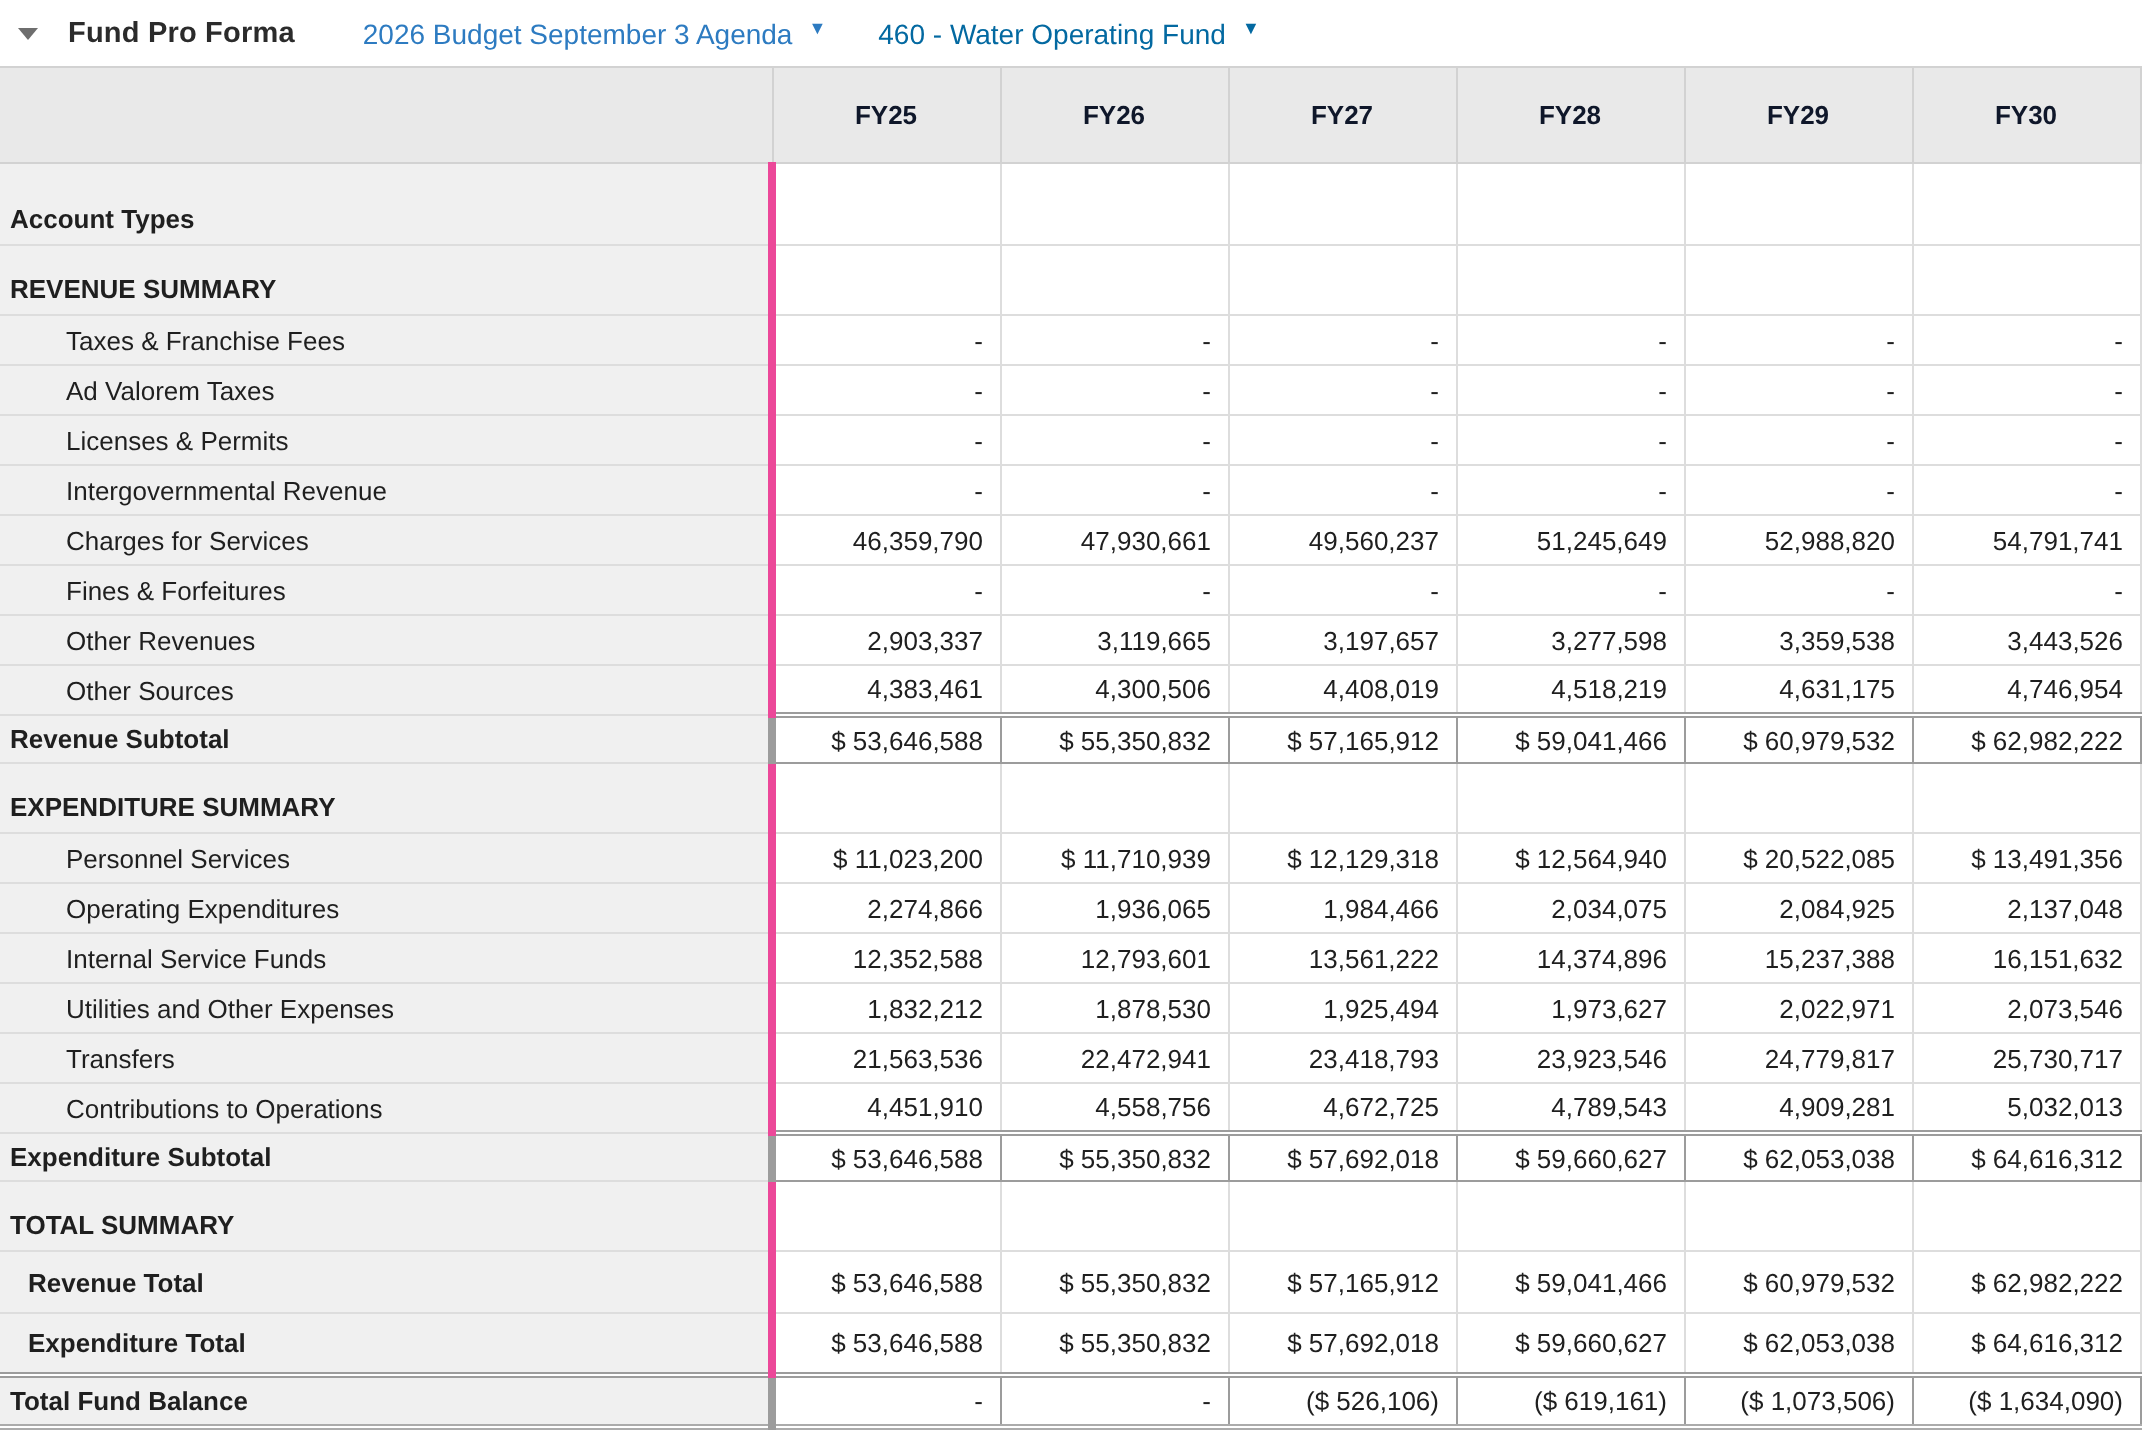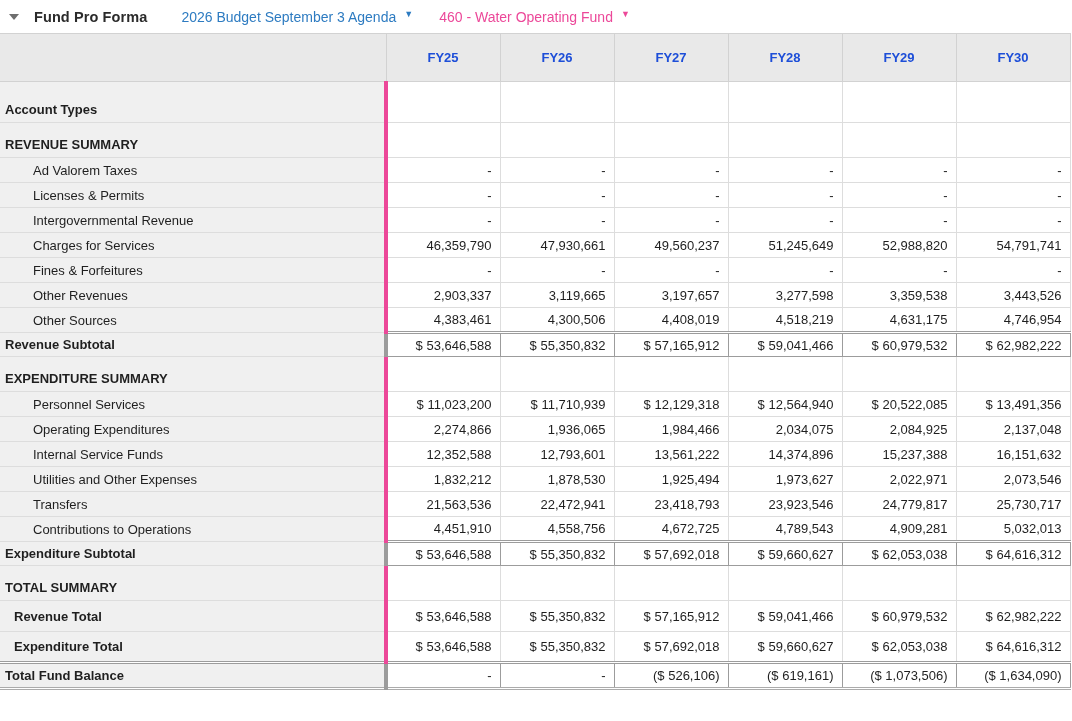--- a/index.html
+++ b/index.html
@@ -12,21 +12,21 @@
          border-top: 6px solid #6e6e6e; margin-right: 15px; cursor: pointer; flex: 0 0 auto; }
   .title { font-weight: bold; font-size: 14.5px; color: #2b2b2b; margin-right: 34px; letter-spacing: 0.1px; }
   .dd { font-size: 14px; margin-right: 26px; cursor: pointer; display: flex; color: #2d7bc1; }
   .dd .caret { font-size: 9px; margin-left: 8px; position: relative; top: 0px; }
 
   
   table { border-collapse: collapse; table-layout: fixed; width: 1070px; font-size: 13px; color: #1f1f1f; }
   col.c-label { width: 386px; }
   col.c-num { width: 114px; }
   th { background: #e9e9e9; border: 1px solid #d2d2d2; border-left: 1px solid #d8d8d8;
-       font-size: 13px; font-weight: bold; height: 23px; padding: 16px; color: #1d4ed8; text-align: center; }
+       font-size: 13px; font-weight: bold; height: 23px; padding: 16px; color: #0f172a; text-align: center; }
   th.label { border-left: none; }
   td { padding: 0 4px; border-right: 1px solid #ddd; border-bottom: 1px solid #ddd;
        overflow: hidden; white-space: nowrap; }
   td.label { background: #f0f0f0; border-left: none; border-right: 4px solid #ec4899; padding-left: 5px; }
   td.num { text-align: right; background: #fff; padding-right: 8px; }
 
   tr.row-section td { height: 35px; vertical-align: bottom; padding-bottom: 5px; }
   tbody tr:first-child td { height: 41px; }
   tr.row-section td.label { font-weight: bold; }
 
@@ -50,21 +50,21 @@
 
 <div class="app">
 
   <div class="toolbar">
     <span class="tri"></span>
     <span class="title">Fund Pro Forma</span>
     <span class="dd" style="color: rgb(45, 123, 193);">
       <span>2026 Budget September 3 Agenda</span>
       <span class="caret">▼</span>
     </span>
-    <span class="dd" style="color: #ec4899;">
+    <span class="dd" style="color: #0369a1;">
       <span>460 - Water Operating Fund</span>
       <span class="caret">▼</span>
     </span>
   </div>
 
   <table>
     <colgroup id="cols">
         <col class="c-label">
         <col class="c-num">
         <col class="c-num">
@@ -97,20 +97,29 @@
         <tr class="row-section">
           <td class="label">REVENUE SUMMARY</td>
           <td class="num"></td>
           <td class="num"></td>
           <td class="num"></td>
           <td class="num"></td>
           <td class="num"></td>
           <td class="num"></td>
         </tr>
         <tr class="row-detail">
+          <td class="label">Taxes &amp; Franchise Fees</td>
+          <td class="num">-</td>
+          <td class="num">-</td>
+          <td class="num">-</td>
+          <td class="num">-</td>
+          <td class="num">-</td>
+          <td class="num">-</td>
+        </tr>
+        <tr class="row-detail">
           <td class="label">Ad Valorem Taxes</td>
           <td class="num">-</td>
           <td class="num">-</td>
           <td class="num">-</td>
           <td class="num">-</td>
           <td class="num">-</td>
           <td class="num">-</td>
         </tr>
         <tr class="row-detail">
           <td class="label">Licenses &amp; Permits</td>

